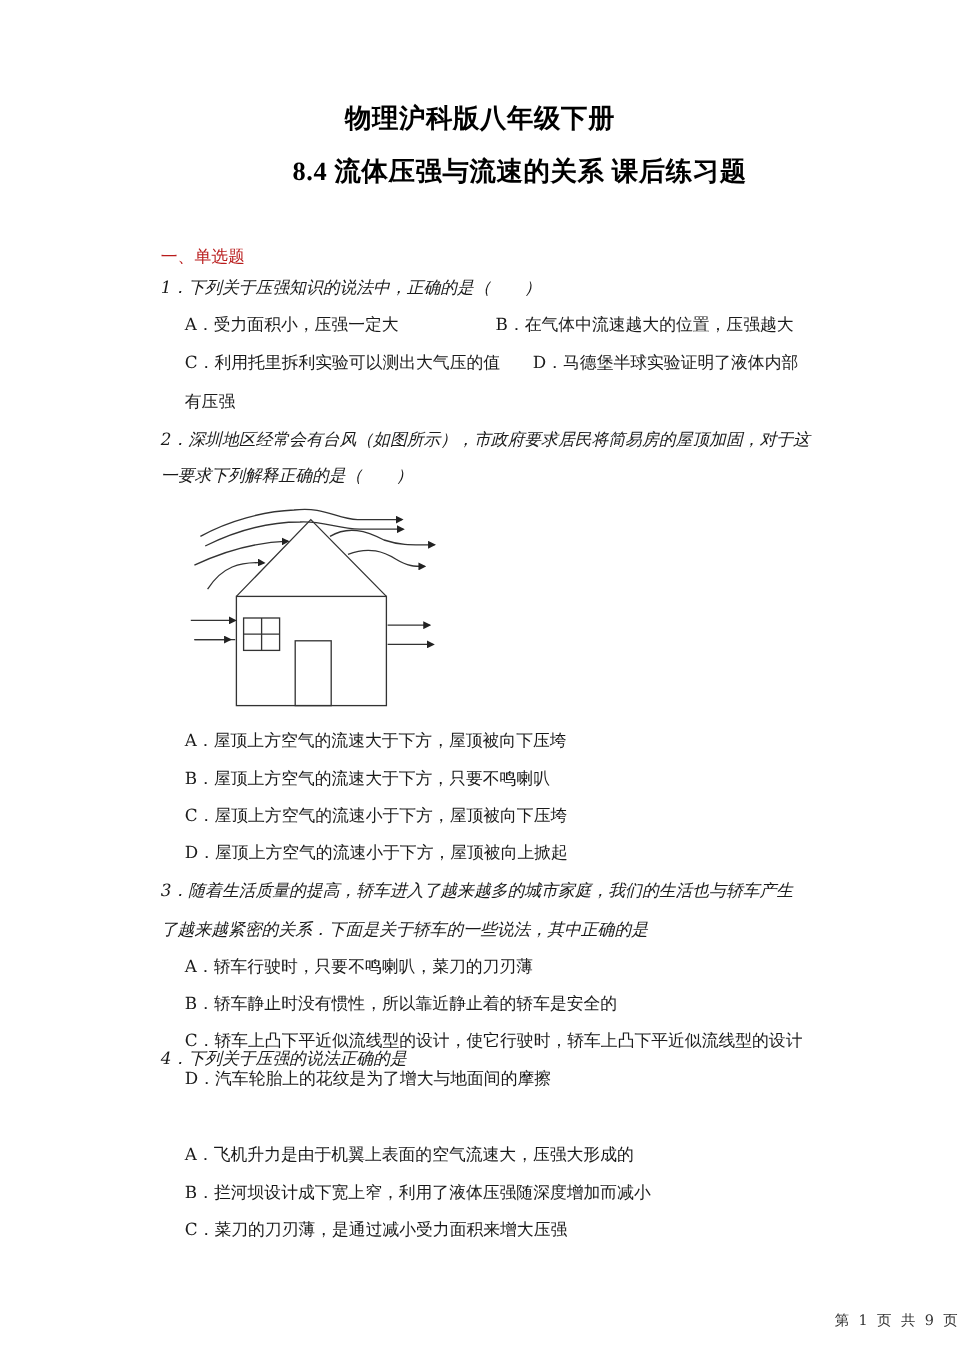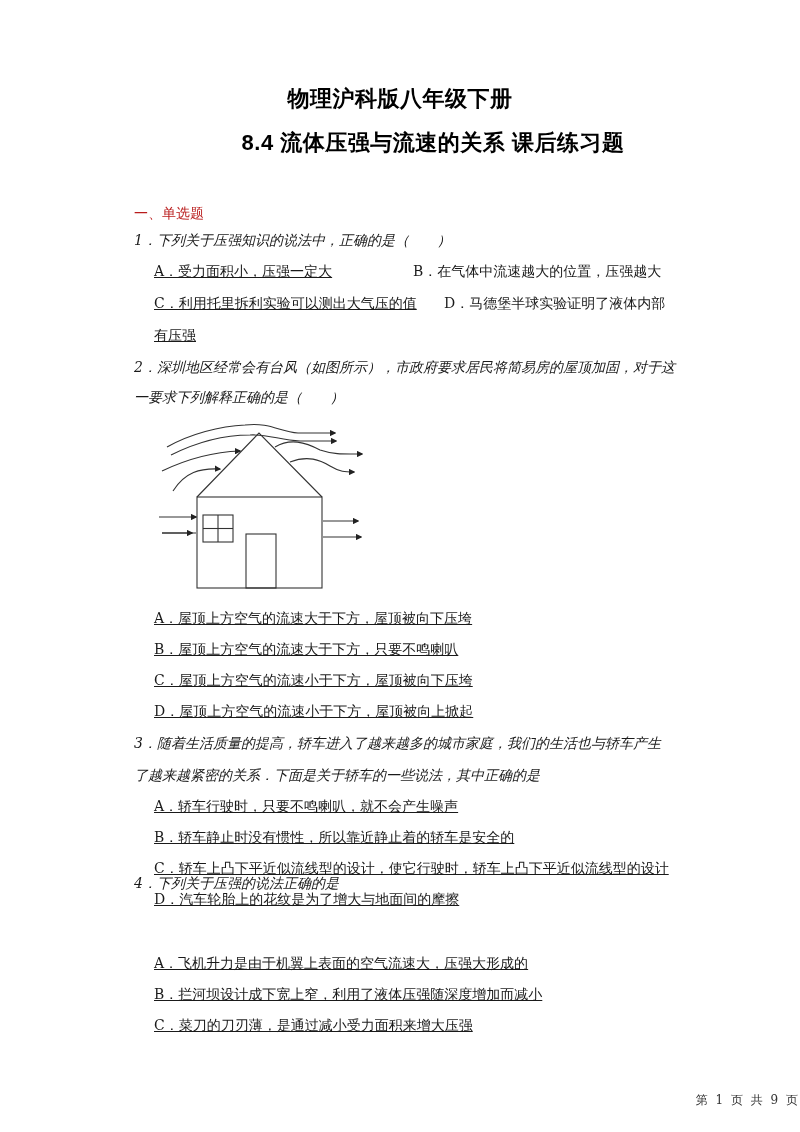--- a/index.html
+++ b/index.html
@@ -1,28 +1,28 @@
 <!DOCTYPE html>
 <html><head>
 <meta charset="utf-8">
 <style>
   html, body { margin: 0; padding: 0; background: #ffffff; }
   body { width: 800px; height: 1132px; position: relative; overflow: hidden;
          font-family: "DejaVu Serif", "Liberation Serif", serif; color: #111; }
   .title { position: absolute; left: 0; width: 800px; text-align: center;
-           font-family: Liberation Sans, sans-serif; font-weight: bold;
+           font-family: Liberation Serif, serif; font-weight: bold;
            font-size: 22px; letter-spacing: 0.5px; color: #000; }
   .title1 { top: 84px; }
   .title2 { top: 128px; padding-left: 33px; }
   .section { position: absolute; left: 134px; top: 205px;
              font-family: "DejaVu Sans", "Liberation Sans", sans-serif; font-weight: normal;
              font-size: 14px; color: #b91c1c; }
   .line { position: absolute; font-size: 14px; line-height: 18px; white-space: nowrap; color: #1a1a1a; }
   .q { left: 134px; font-style: italic; }
-  .opt { left: 154px; text-decoration: underline; }
+  .opt { left: 154px; }
   .optB { left: 413px; }
   .optD { left: 444px; }
   .figure { position: absolute; left: 140px; top: 410px; width: 240px; height: 190px; }
   .footer { position: absolute; top: 1092px; left: 0; width: 800px; text-align: right;
             font-size: 12px; color: #333; letter-spacing: 2px; }
 </style>
 </head>
 <body>
 
 <div>
@@ -76,21 +76,21 @@
     </svg>
   </div>
 
   <div class="line opt" style="top:609px">A．屋顶上方空气的流速大于下方，屋顶被向下压垮</div>
   <div class="line opt" style="top:640px">B．屋顶上方空气的流速大于下方，只要不鸣喇叭</div>
   <div class="line opt" style="top:671px">C．屋顶上方空气的流速小于下方，屋顶被向下压垮</div>
   <div class="line opt" style="top:702px">D．屋顶上方空气的流速小于下方，屋顶被向上掀起</div>
 
   <div class="line q" style="top:734px">3．随着生活质量的提高，轿车进入了越来越多的城市家庭，我们的生活也与轿车产生</div>
   <div class="line q" style="top:766px">了越来越紧密的关系．下面是关于轿车的一些说法，其中正确的是</div>
-  <div class="line opt" style="top:797px">A．轿车行驶时，只要不鸣喇叭，就不会产生噪声</div>
+  <div class="line opt" style="top:797px">A．轿车行驶时，只要不鸣喇叭，菜刀的刀刃薄</div>
   <div class="line opt" style="top:828px">B．轿车静止时没有惯性，所以靠近静止着的轿车是安全的</div>
   <div class="line opt" style="top:859px">C．轿车上凸下平近似流线型的设计，使它行驶时，轿车上凸下平近似流线型的设计</div>
   <div class="line opt" style="top:890px">D．汽车轮胎上的花纹是为了增大与地面间的摩擦</div>
 
   <div class="line q" style="top:874px">4．下列关于压强的说法正确的是</div>
   <div class="line opt" style="top:954px">A．飞机升力是由于机翼上表面的空气流速大，压强大形成的</div>
   <div class="line opt" style="top:985px">B．拦河坝设计成下宽上窄，利用了液体压强随深度增加而减小</div>
   <div class="line opt" style="top:1016px">C．菜刀的刀刃薄，是通过减小受力面积来增大压强</div>
 
   <div class="footer">第 1 页 共 9 页</div>

